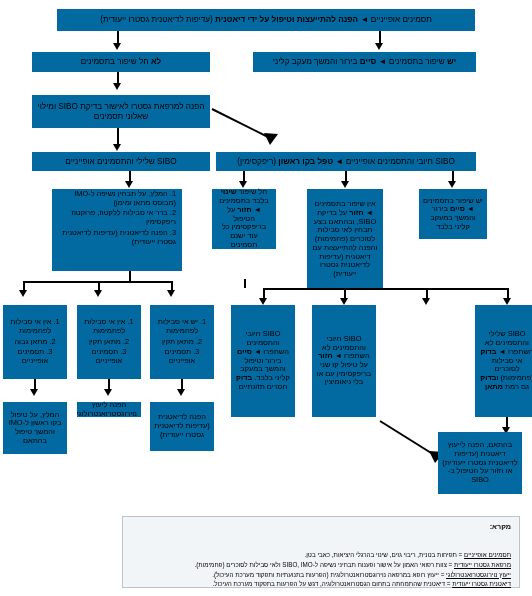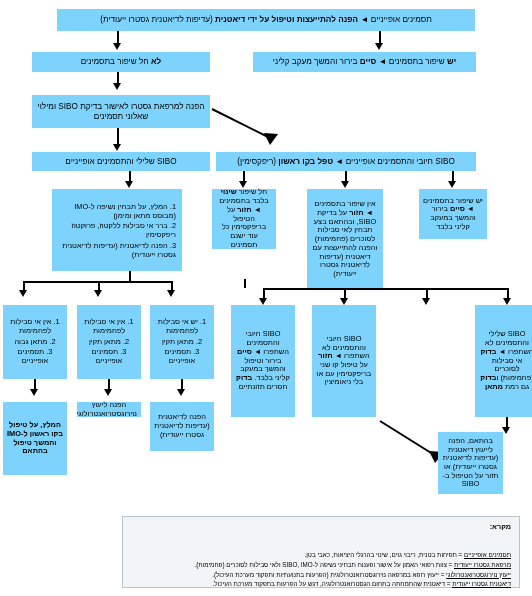--- a/index.html
+++ b/index.html
@@ -7,21 +7,21 @@
     width:532px;height:596px;
     background:#ffffff;
     font-family:"Liberation Sans","DejaVu Sans",sans-serif;
     direction:rtl;
     overflow:hidden;
   }
   #canvas{position:relative;width:532px;height:596px;}
 
   .box{
     position:absolute;
-    background:#7dd3fc;
+    background:#0369a1;
     color:#000;
     box-sizing:border-box;
     display:flex;
     align-items:center;
     justify-content:center;
     text-align:center;
     line-height:1.18;
     padding:3px 4px;
   }
   .box .inner{width:100%;}
@@ -105,21 +105,21 @@
   <div class="vline" style="left:129px;top:171px;height:11px;"></div>
   <div class="arrow" style="left:125px;top:181px;"></div>
 
   <div class="vline" style="left:243px;top:171px;height:11px;"></div>
   <div class="arrow" style="left:239px;top:181px;"></div>
   <div class="vline" style="left:345px;top:171px;height:11px;"></div>
   <div class="arrow" style="left:341px;top:181px;"></div>
   <div class="vline" style="left:452px;top:171px;height:11px;"></div>
   <div class="arrow" style="left:448px;top:181px;"></div>
 
-  <div class="box" style="left:52px;top:189px;width:130px;height:82px;font-size:7.4px;justify-content:flex-start;align-items:flex-start;padding:14px 6px;">
+  <div class="box" style="left:52px;top:189px;width:130px;height:82px;font-size:7.4px;justify-content:flex-start;align-items:flex-start;padding:1px 6px;">
     <ol class="olist" style="text-align:right;">
       <li><span style="display:inline-block;">1.</span> <span>המלץ, על תבחין נשיפה ל-IMO (מבוסס מתאן ומימן)</span></li>
       <li><span style="display:inline-block;">2.</span> <span>ברר אי סבילות ללקטוז, פרוקטוז ריפקסימין</span></li>
       <li><span style="display:inline-block;">3.</span> <span>הפנה לדיאטנית (עדיפות לדיאטנית גסטרו ייעודית)</span></li>
     </ol>
   </div>
 
   <div class="box" style="left:212px;top:189px;width:64px;height:60px;font-size:7.4px;">
     <span class="inner">חל שיפור <b>שינוי</b> בלבד בתסמינים ◄ <b>חזור</b> על הטיפול בריפקסימין כל עוד ישנם תסמינים</span>
   </div>
@@ -198,33 +198,33 @@
   <div class="arrow" style="left:177px;top:389px;"></div>
 
   <div class="vline" style="left:506px;top:417px;height:11px;"></div>
   <div class="arrow" style="left:502px;top:427px;"></div>
 
   <svg class="diag" style="left:378px;top:418px;width:80px;height:52px;" width="80" height="52" viewBox="0 0 80 52">
     <line x1="2" y1="3" x2="58" y2="38" stroke="#000" stroke-width="2"></line>
     <polygon points="57,45 51,33 66,34" fill="#000"></polygon>
   </svg>
 
-  <div class="box" style="left:3px;top:402px;width:64px;height:73px;font-size:7.4px;font-weight:bold;">
+  <div class="box" style="left:3px;top:402px;width:64px;height:52px;font-size:7.4px;">
     <span class="inner">המלץ, על טיפול בקו ראשון ל-IMO והמשך טיפול בהתאם</span>
   </div>
 
   <div class="box" style="left:77px;top:402px;width:64px;height:15px;font-size:7.4px;">
     <span class="inner">הפנה ליעוץ נוירוגסטרואנטרולוגי</span>
   </div>
 
   <div class="box" style="left:150px;top:402px;width:64px;height:49px;font-size:7.4px;">
     <span class="inner">הפנה לדיאטנית (עדיפות לדיאטנית גסטרו ייעודית)</span>
   </div>
 
-  <div class="box" style="left:438px;top:432px;width:65px;height:62px;font-size:7.4px;">
+  <div class="box" style="left:438px;top:432px;width:84px;height:62px;font-size:7.4px;">
     <span class="inner">בהתאם, הפנה לייעוץ דיאטנית (עדיפות לדיאטנית גסטרו ייעודית) או חזור על הטיפול ב-SIBO</span>
   </div>
 
   <div class="legend">
     <span class="ttl">מקרא:</span>
     <span class="row"><u>תסמינים אופייניים</u><span> = תפיחות בטנית, ריבוי גזים, שינוי בהרגלי היציאות, כאבי בטן.</span></span>
     <span class="row"><u>מרפאת גסטרו ייעודית</u><span> = צוות רפואי האמון על אישור ופענוח תבחיני נשיפה ל-SIBO, IMO ולאי סבילות לסוכרים (פחמימות).</span></span>
     <span class="row"><u>ייעוץ נוירוגסטרואנטרולוגי</u><span> = ייעוץ רופא במרפאה נוירוגסטרואנטרולוגית (הפרעות בתנועתיות ותפקוד מערכת העיכול).</span></span>
     <span class="row"><u>דיאטנית גסטרו ייעודית</u><span> = דיאטנית שהתמחתה בתחום הגסטרואנטרולוגיה, דגש על הפרעות בתפקוד מערכת העיכול.</span></span>
   </div>

